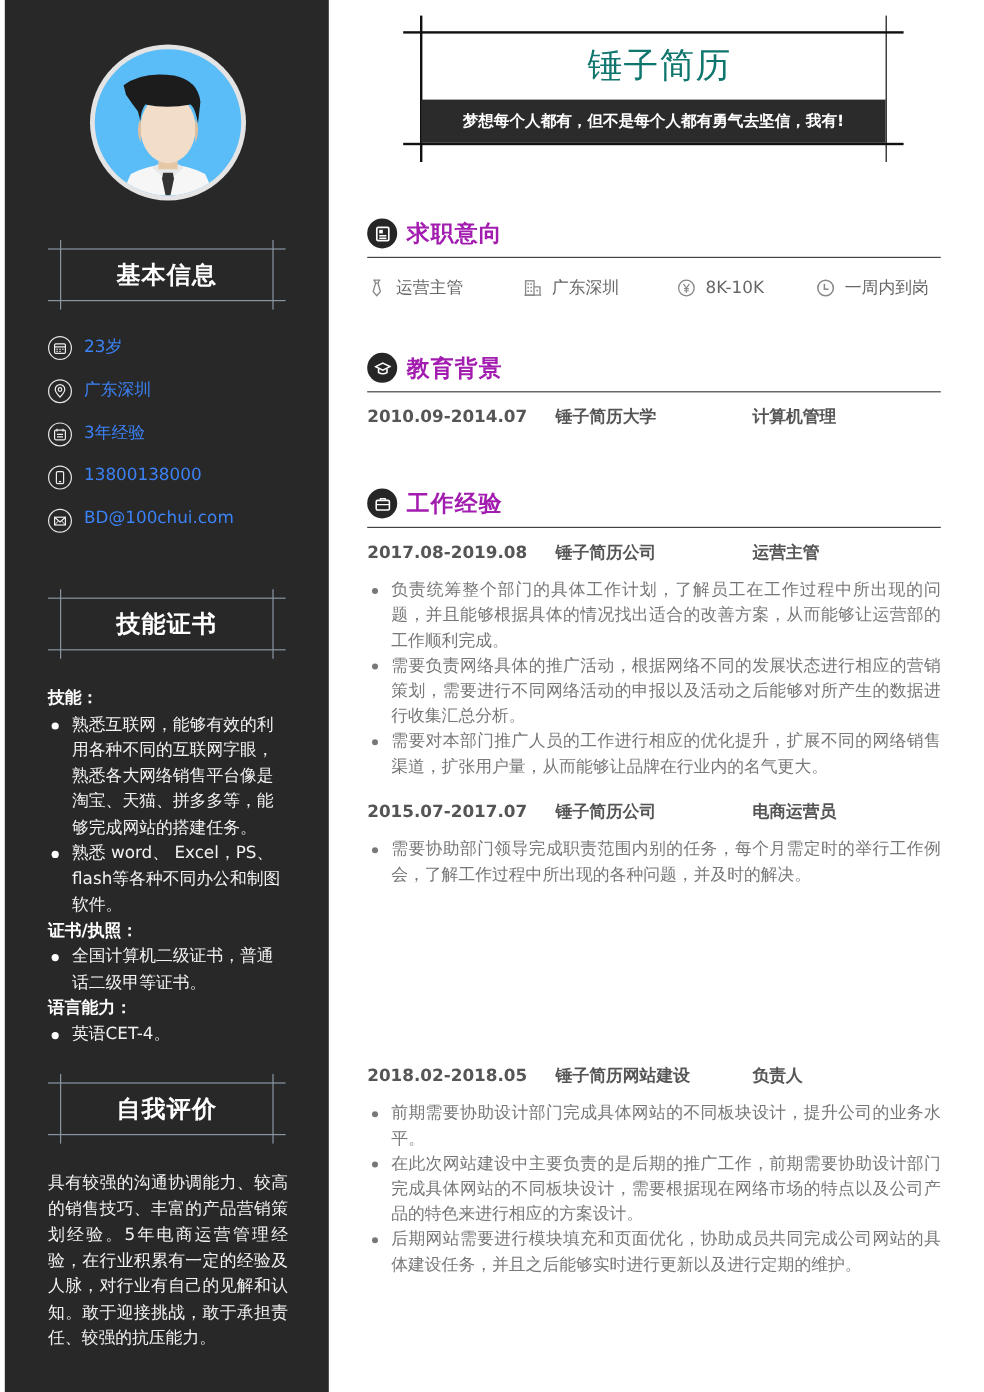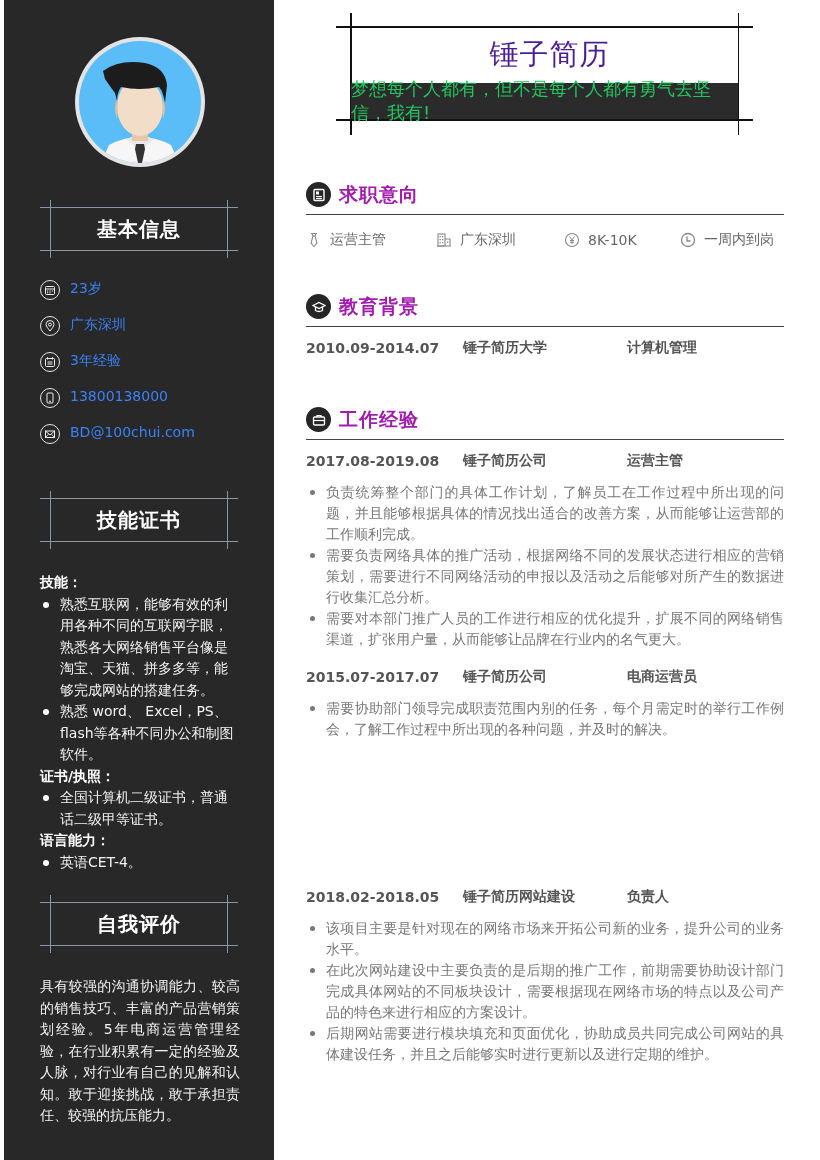--- a/index.html
+++ b/index.html
@@ -33,23 +33,23 @@
   .skills li::before { content: ""; position: absolute; left: 3px; top: 8px; width: 6px; height: 6px; border-radius: 50%; background: #fff; }
 
   .self-eval { position: absolute; left: 36px; top: 976px; width: 200px; font-size: 14px; line-height: 21.5px; color: #f2f2f2; text-align: justify; }
 
   
   .head-box { position: absolute; left: 336px; top: 13px; width: 417px; height: 122px; }
   .hb-h1 { position: absolute; left: 0; right: 0; top: 13px; height: 1.5px; background: #111; }
   .hb-h2 { position: absolute; left: 0; right: 0; top: 106px; height: 1.5px; background: #111; }
   .hb-v1 { position: absolute; left: 14px; top: 0; bottom: 0; width: 1.5px; background: #111; }
   .hb-v2 { position: absolute; right: 14px; top: 0; bottom: 0; width: 1.5px; background: #111; }
-  .hb-title { position: absolute; left: 25px; right: 15px; top: 22px; text-align: center; font-size: 29px; color: #4c1d95; letter-spacing: 1px; }
-  .hb-motto { position: absolute; left: 15px; right: 15px; top: 70px; height: 36px; background: #2b2b2b; color: #22c55e;
-              font-size: 18px; display: flex; align-items: center; justify-content: center; }
+  .hb-title { position: absolute; left: 25px; right: 15px; top: 22px; text-align: center; font-size: 29px; color: #0f766e; letter-spacing: 1px; }
+  .hb-motto { position: absolute; left: 15px; right: 15px; top: 70px; height: 36px; background: #2b2b2b; color: #ffffff;
+              font-size: 13px; display: flex; align-items: center; justify-content: center; font-weight: bold; }
 
   .section { position: absolute; left: 306px; width: 478px; }
   .sec-head { height: 40px; display: flex; align-items: center; border-bottom: 1.5px solid #444; }
   .sec-icon { width: 25px; height: 25px; border-radius: 50%; background: #262626; margin-right: 8px;
               display: flex; align-items: center; justify-content: center; }
   .sec-icon svg { width: 14px; height: 14px; }
   .sec-title { font-size: 19px; font-weight: bold; color: #a21caf; letter-spacing: 1px; }
 
   .intent-row { display: flex; height: 50px; align-items: center; font-size: 14px; color: #666; }
   .intent-item { display: flex; align-items: center; }
@@ -299,17 +299,17 @@
   </ul>
 </div>
 
 <div class="section" style="top:876px;">
   <div class="row3">
     <span class="c1">2018.02-2018.05</span>
     <span class="c2">锤子简历网站建设</span>
     <span>负责人</span>
   </div>
   <ul class="bullets">
-    <li>该项目主要是针对现在的网络市场来开拓公司新的业务，提升公司的业务水平。</li>
+    <li>前期需要协助设计部门完成具体网站的不同板块设计，提升公司的业务水平。</li>
     <li>在此次网站建设中主要负责的是后期的推广工作，前期需要协助设计部门完成具体网站的不同板块设计，需要根据现在网络市场的特点以及公司产品的特色来进行相应的方案设计。</li>
     <li>后期网站需要进行模块填充和页面优化，协助成员共同完成公司网站的具体建设任务，并且之后能够实时进行更新以及进行定期的维护。</li>
   </ul>
 </div>
 
 </body></html>

